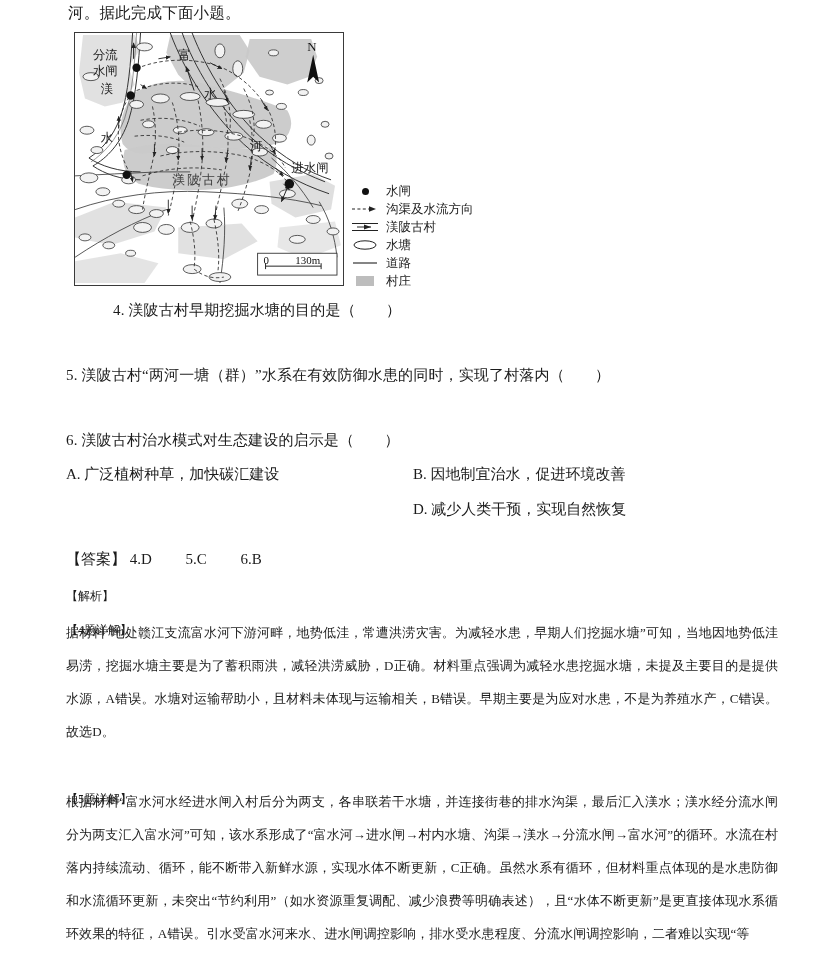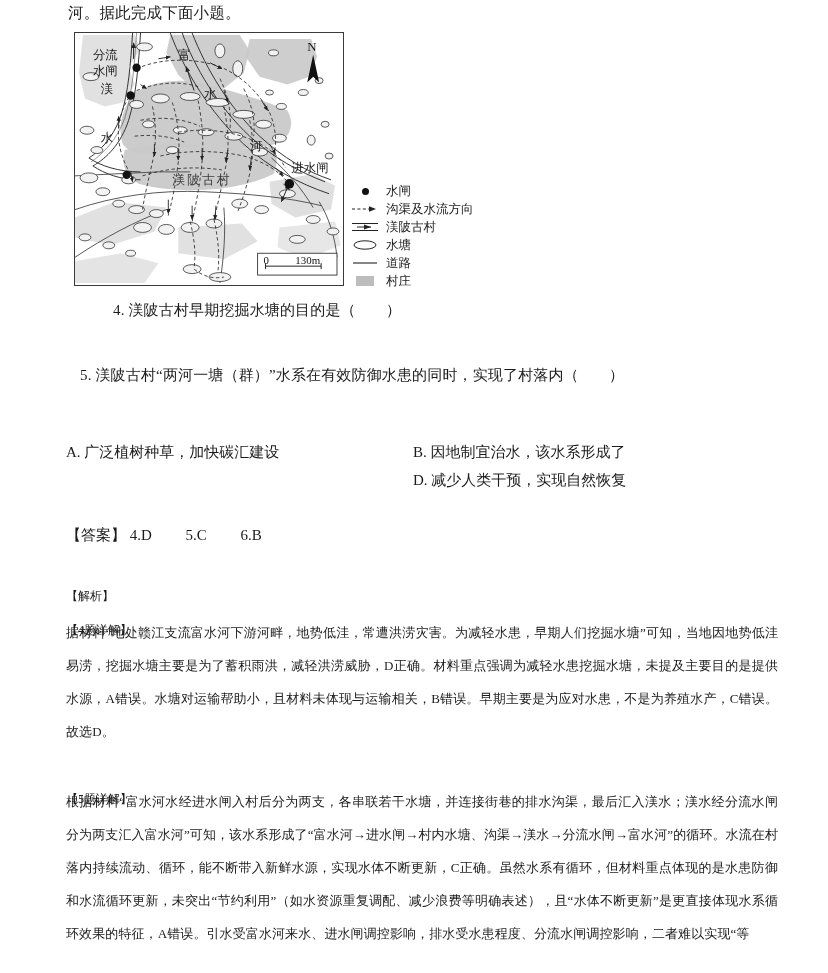--- a/index.html
+++ b/index.html
@@ -367,45 +367,49 @@
     </div>
   </div>
 
   <div class="q-block" style="top:299px;margin-left:47px;">
     <div class="q-stem">
       <span>4.</span>
       <span>渼陂古村早期挖掘水塘的目的是（　　）</span>
     </div>
   </div>
 
-  <div class="q-block" style="top:364px;margin-left:14px;">
+  <div class="q-block" style="top:364px;">
     <div class="q-stem">
       <span>5.</span>
       <span>渼陂古村“两河一塘（群）”水系在有效防御水患的同时，实现了村落内（　　）</span>
     </div>
   </div>
 
   <div class="q-block" style="top:429px;">
+    <div class="q-stem">
+      <span>6.</span>
+      <span>渼陂古村治水模式对生态建设的启示是（　　）</span>
+    </div>
     <div class="q-options two-col">
       <span class="opt" style="left:0px;top:0;">
         <span>A.</span>
         <span>广泛植树种草，加快碳汇建设</span>
       </span>
       <span class="opt" style="left:347px;top:0;">
         <span>B.</span>
-        <span>因地制宜治水，该水系形成了</span>
+        <span>因地制宜治水，促进环境改善</span>
       </span>
-      <span class="opt" style="left:347px;top:28px;">
+      <span class="opt" style="left:347px;top:35px;">
         <span>D.</span>
         <span>减少人类干预，实现自然恢复</span>
       </span>
     </div>
   </div>
 
-  <div class="ans-line" style="top:524px;">
+  <div class="ans-line" style="top:548px;">
     <span>【答案】</span>
     <span class="ans-seg">
       <span>4.</span><span>D</span>
     </span>
     <span class="ans-seg">
       <span>5.</span><span>C</span>
     </span>
     <span class="ans-seg">
       <span>6.</span><span>B</span>
     </span>

